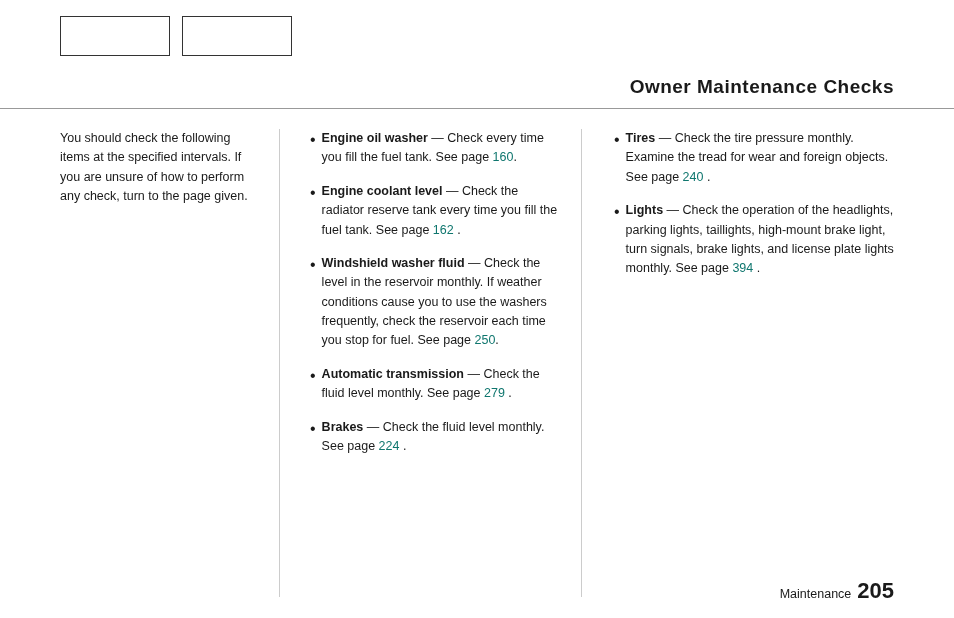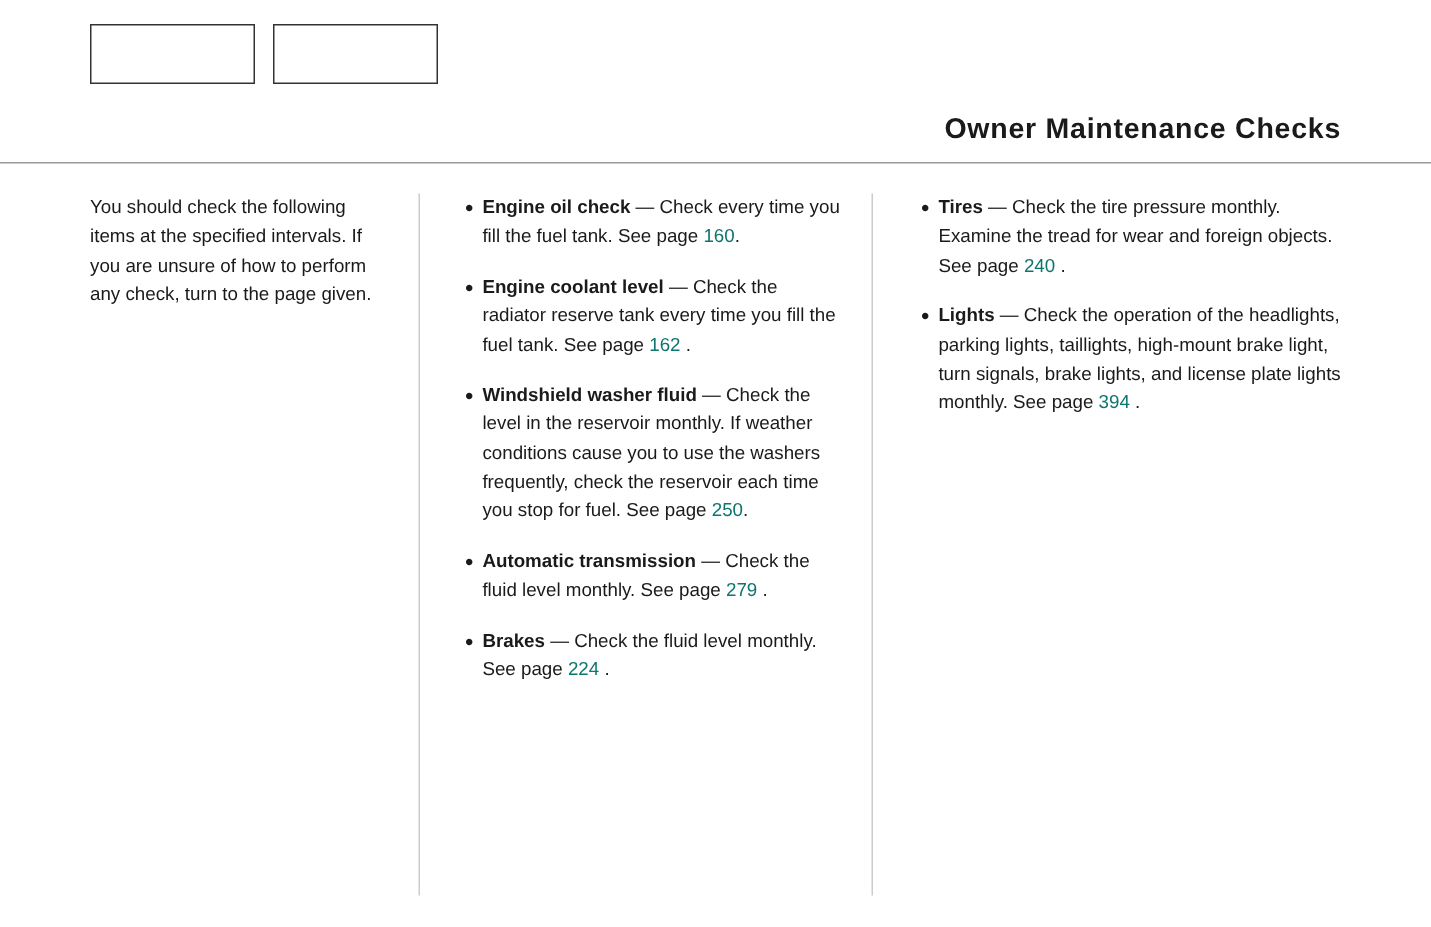--- a/index.html
+++ b/index.html
@@ -152,21 +152,21 @@
 
     <div class="left-column">
       <p>You should check the following items at the specified intervals. If you are unsure of how to perform any check, turn to the page given.</p>
     </div>
 
     <div class="middle-column">
 
       <div class="bullet-item">
         <span class="bullet-dot">•</span>
         <span class="bullet-text">
-          <strong>Engine oil check</strong> — Check every time you fill the fuel tank. See page <a class="link-blue">160</a>.
+          <strong>Engine oil washer</strong> — Check every time you fill the fuel tank. See page <a class="link-blue">160</a>.
         </span>
       </div>
 
       <div class="bullet-item">
         <span class="bullet-dot">•</span>
         <span class="bullet-text">
           <strong>Engine coolant level</strong> — Check the radiator reserve tank every time you fill the fuel tank. See page <a class="link-blue">162</a> .
         </span>
       </div>
 
@@ -206,14 +206,18 @@
         <span class="bullet-dot">•</span>
         <span class="bullet-text">
           <strong>Lights</strong> — Check the operation of the headlights, parking lights, taillights, high-mount brake light, turn signals, brake lights, and license plate lights monthly. See page <a class="link-blue">394</a> .
         </span>
       </div>
 
     </div>
 
   </div>
 
+  <div class="footer">
+    <span class="footer-label">Maintenance</span>
+    <span class="footer-page-num">205</span>
+  </div>
 
 </div>
 
 </body></html>

